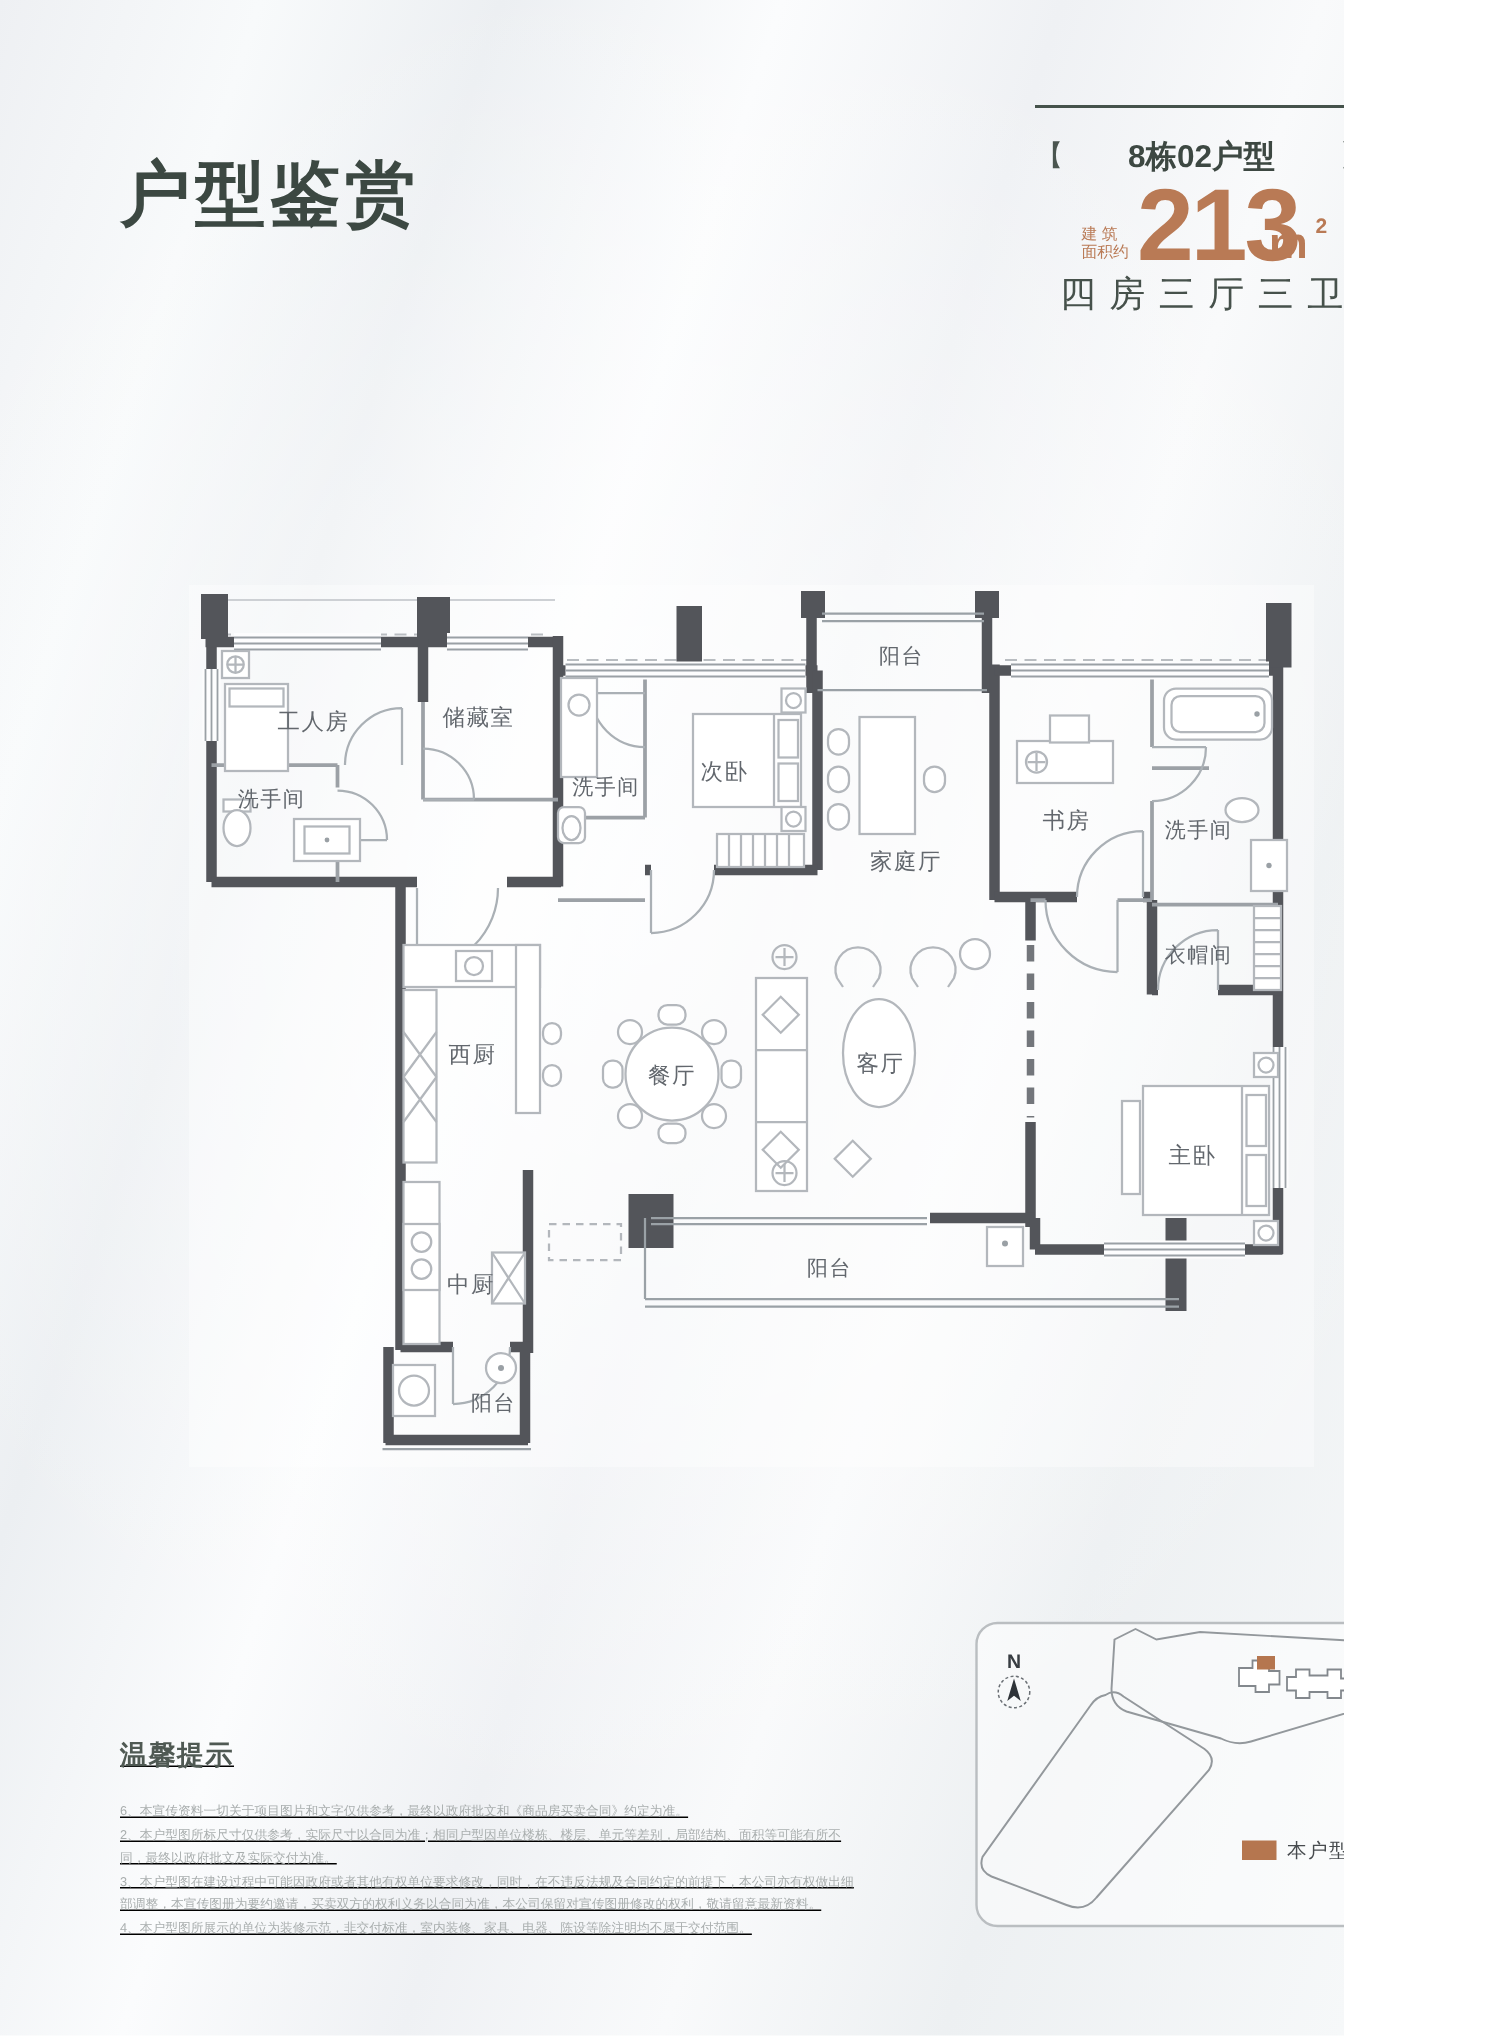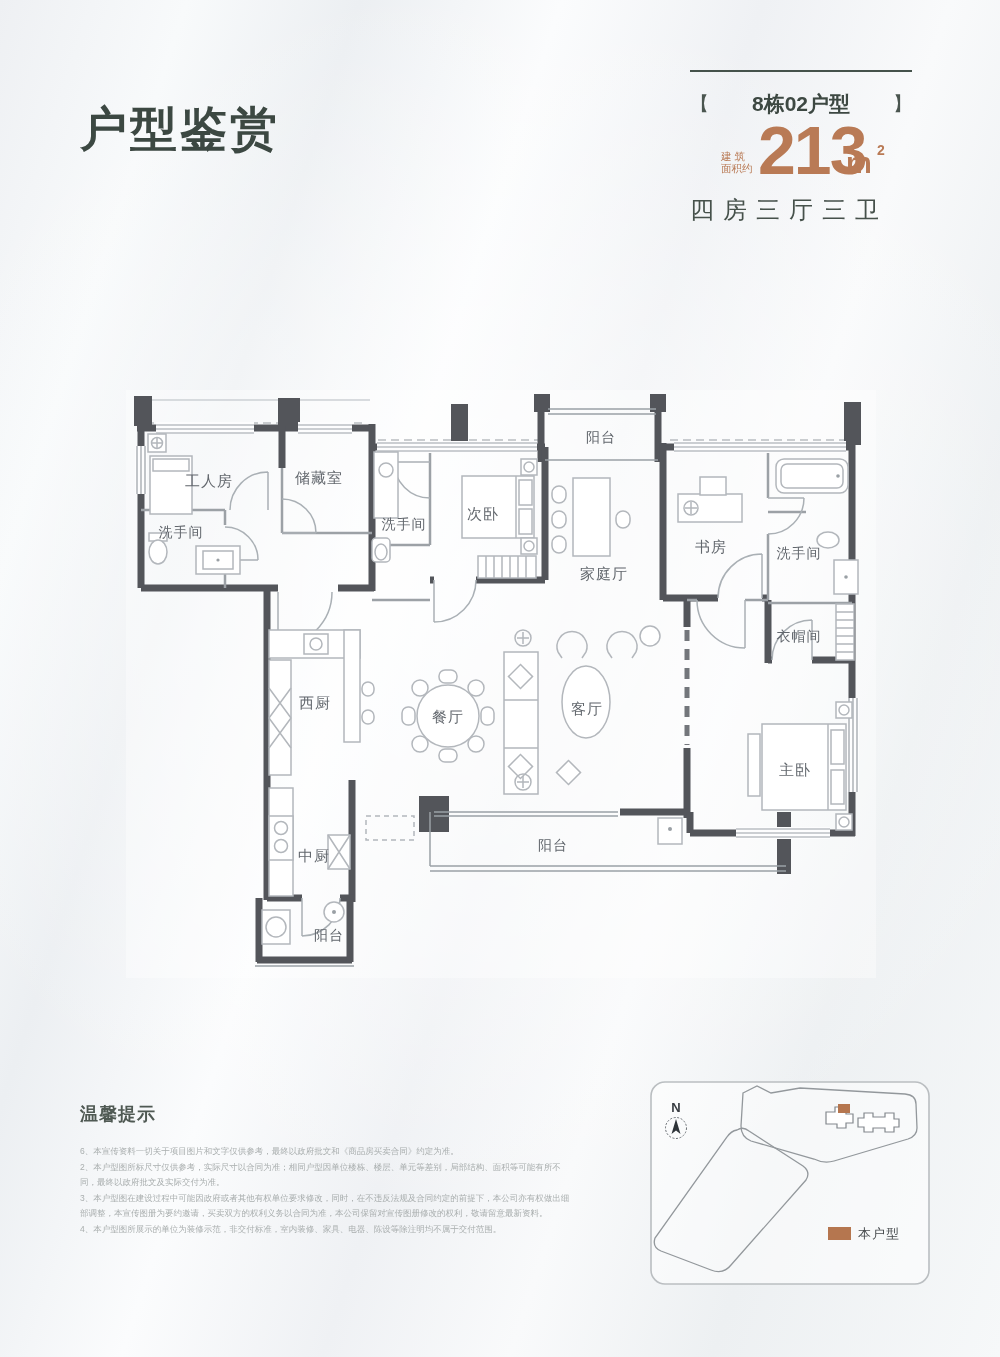--- a/index.html
+++ b/index.html
@@ -1,18 +1,18 @@
 <!DOCTYPE html>
 <html><head>
 <meta charset="utf-8">
 <style>
   html,body{margin:0;padding:0;}
   body{font-family:"Liberation Sans","DejaVu Sans",sans-serif;}
   .page{
-    position:relative;width:1000px;height:1357px;overflow:hidden;
+    position:relative;width:896px;height:1357px;overflow:hidden;
     background:
       radial-gradient(ellipse 62% 46% at 48% 44%, rgba(255,255,255,.7), rgba(255,255,255,0) 100%),
       linear-gradient(108deg,#eef0f3 0%,#f8fafb 13%,#eceff2 25%,#fbfcfd 39%,#eff1f4 53%,#f9fafb 66%,#edf0f2 80%,#f6f8f9 100%);
   }
   .page-title{
     position:absolute;left:80px;top:98px;margin:0;
     font-size:47px;font-weight:bold;letter-spacing:3px;color:#3c4842;
   }
   .unit-info{position:absolute;left:690px;top:70px;width:222px;}
   .unit-rule{height:2px;background:#45524b;width:222px;}
@@ -34,26 +34,26 @@
   }
   .area-unit{
     position:absolute;left:156px;bottom:0px;
     font-size:29px;color:#b97a55;font-weight:bold;
   }
   .area-sup{
     position:absolute;left:187px;bottom:22px;
     font-size:14px;color:#b97a55;font-weight:bold;
   }
   .layout-row{
-    margin-top:14px;font-size:24px;color:#46514b;
-    display:flex;justify-content:flex-start;letter-spacing:0;
+    font-size:24px;color:#46514b;
+    display:flex;justify-content:center;letter-spacing:0;
   }
   .plan-svg{position:absolute;left:0;top:0;}
   .site-svg{position:absolute;left:0;top:0;}
-  .tips{position:absolute;left:80px;top:1102px;width:492px;}
+  .tips{position:absolute;left:80px;top:1158px;width:492px;text-decoration:underline;}
   .tips h3{margin:0 0 18px 0;font-size:18px;font-weight:bold;color:#4f5953;letter-spacing:1px;}
   .tips p{margin:0;font-size:8.5px;line-height:15.5px;color:#a9aeae;}
   svg text{font-family:"Liberation Sans","DejaVu Sans",sans-serif;}
   .room-label{fill:#62676d;font-size:15px;letter-spacing:1px;}
   .room-label.small{font-size:14px;}
   .legend-label{fill:#474b4e;font-size:13px;letter-spacing:1px;}
   .north-label{fill:#383d42;font-size:13px;font-weight:bold;}
 </style>
 </head>
 <body>

